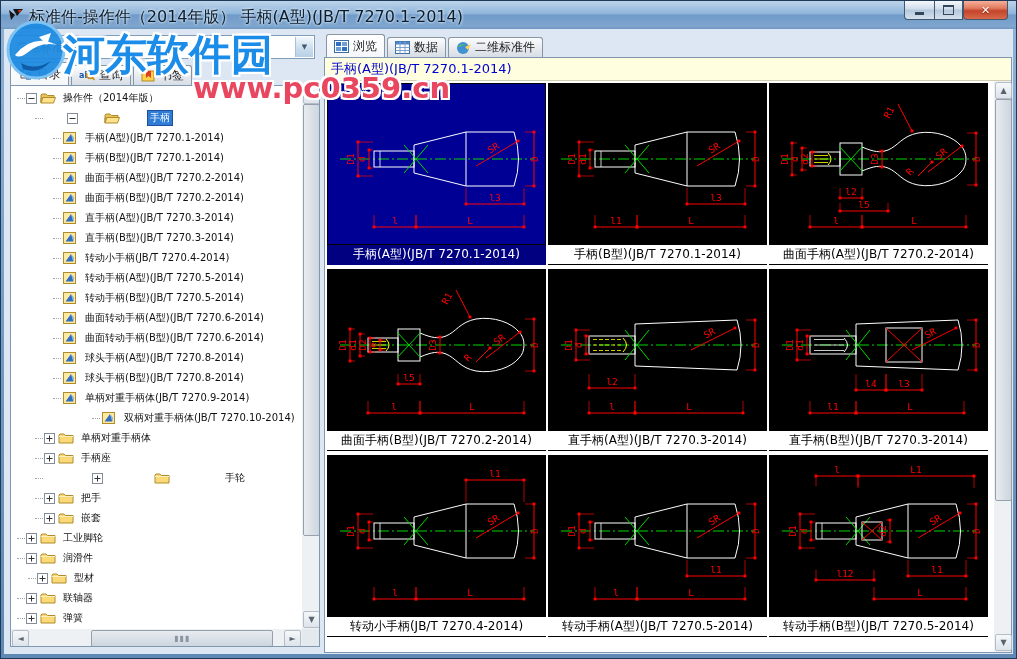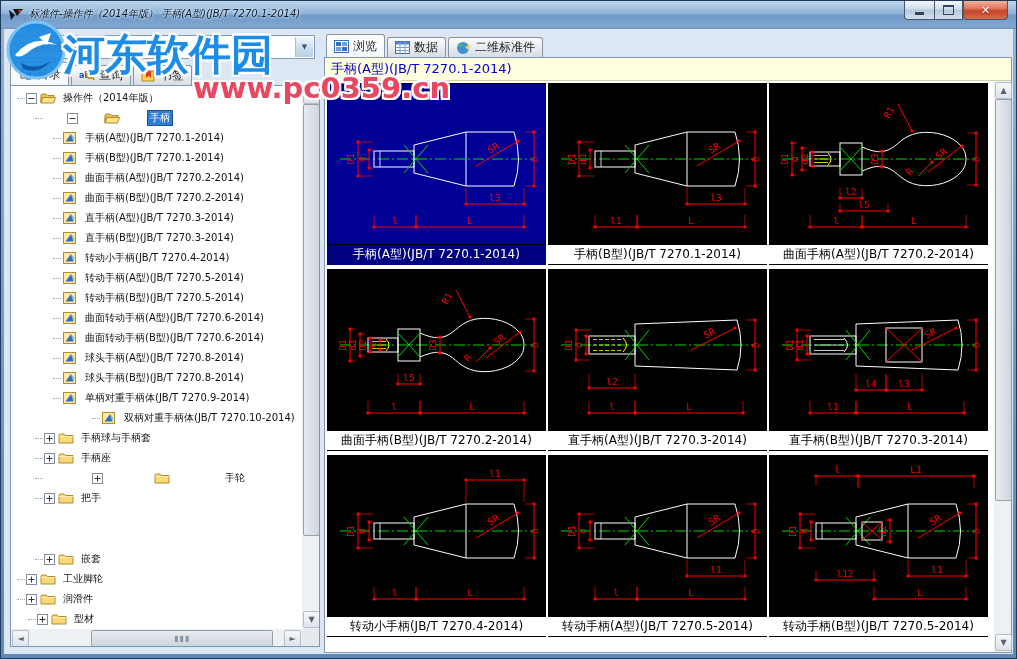--- a/index.html
+++ b/index.html
@@ -3,22 +3,22 @@
 <meta charset="utf-8">
 <style>
   html,body{margin:0;padding:0;}
   body{width:1017px;height:659px;overflow:hidden;font-family:"DejaVu Sans",sans-serif;background:#fff;}
   .window{position:absolute;left:0;top:0;width:1015px;height:657px;border:1px solid #1e3a58;
     background:linear-gradient(180deg,#8fb4d8,#6f97bf 60%,#5f88b4);}
   
   .titlebar{position:absolute;left:0;top:0;right:0;height:28px;
     background:linear-gradient(180deg,#bdd4ea,#8fb5da 45%,#6f9ac8 50%,#7fa6cf 90%,#6f97bf);}
   .app-icon{position:absolute;left:7px;top:6px;width:16px;height:16px;}
-  .title-text{position:absolute;left:28px;top:6px;font-size:10px;color:#0c1c2c;
-    text-shadow:0 0 3px #dcebf8,0 0 3px #dcebf8;white-space:nowrap;font-style:italic;}
+  .title-text{position:absolute;left:28px;top:6px;font-size:16px;color:#0c1c2c;
+    text-shadow:0 0 3px #dcebf8,0 0 3px #dcebf8;white-space:nowrap;}
   .winbtns{position:absolute;top:0;right:8px;height:19px;display:flex;}
   .wbtn{height:18px;border:1px solid #41586f;border-top:none;border-radius:0 0 4px 4px;
     background:linear-gradient(180deg,#f4f8fc,#cfdcea 45%,#b4c8dc 50%,#d4e0ec);
     display:flex;align-items:center;justify-content:center;color:#33475c;margin-left:0;}
   .wbtn.min{width:29px;border-right:none;border-radius:0 0 0 4px;}
   .wbtn.max{width:27px;border-radius:0;}
   .wbtn.close{width:43px;border-radius:0 0 4px 4px;
     background:linear-gradient(180deg,#f6b09a,#e07a5f 40%,#c4442a 55%,#d8694a);color:#fff;font-weight:bold;}
   .glyph-min{width:9px;height:3px;background:#33475c;margin-top:6px;}
   .glyph-max{width:9px;height:8px;border:1px solid #33475c;box-shadow:inset 0 1px 0 #33475c;}
@@ -343,21 +343,21 @@
                   <rect x="0.5" y="0.5" width="10" height="10" fill="#fff" stroke="#848c98"></rect>
                   <line x1="2.5" y1="5.5" x2="8.5" y2="5.5" stroke="#333"></line>
                   <line x1="5.5" y1="2.5" x2="5.5" y2="8.5" stroke="#333"></line>
                 </svg></span>
               <span class="ticn">
                 <svg width="16" height="14">
                   <path d="M1,12 V4 L2,3 H6 L7.5,4.5 H15 V12 Z" fill="#fbd978" stroke="#b08c2a"></path>
                   <path d="M1,5.5 H15" stroke="#fdeeb8"></path>
                 </svg>
               </span>
-              <span class="tlabel">手柄球与手柄套</span>
+              <span class="tlabel">单柄对重手柄体</span>
             </div>
             <div class="trow" style="padding-left: 24px;">
               <span class="stub"></span>
               <span class="texp"><svg width="11" height="11">
                   <rect x="0.5" y="0.5" width="10" height="10" fill="#fff" stroke="#848c98"></rect>
                   <line x1="2.5" y1="5.5" x2="8.5" y2="5.5" stroke="#333"></line>
                   <line x1="5.5" y1="2.5" x2="5.5" y2="8.5" stroke="#333"></line>
                 </svg></span>
               <span class="ticn">
                 <svg width="16" height="14">
@@ -390,21 +390,21 @@
                   <line x1="5.5" y1="2.5" x2="5.5" y2="8.5" stroke="#333"></line>
                 </svg></span>
               <span class="ticn">
                 <svg width="16" height="14">
                   <path d="M1,12 V4 L2,3 H6 L7.5,4.5 H15 V12 Z" fill="#fbd978" stroke="#b08c2a"></path>
                   <path d="M1,5.5 H15" stroke="#fdeeb8"></path>
                 </svg>
               </span>
               <span class="tlabel">把手</span>
             </div>
-            <div class="trow" style="padding-left: 24px; margin-top: 41px;">
+            <div class="trow" style="padding-left: 24px;">
               <span class="stub"></span>
               <span class="texp"><svg width="11" height="11">
                   <rect x="0.5" y="0.5" width="10" height="10" fill="#fff" stroke="#848c98"></rect>
                   <line x1="2.5" y1="5.5" x2="8.5" y2="5.5" stroke="#333"></line>
                   <line x1="5.5" y1="2.5" x2="5.5" y2="8.5" stroke="#333"></line>
                 </svg></span>
               <span class="ticn">
                 <svg width="16" height="14">
                   <path d="M1,12 V4 L2,3 H6 L7.5,4.5 H15 V12 Z" fill="#fbd978" stroke="#b08c2a"></path>
                   <path d="M1,5.5 H15" stroke="#fdeeb8"></path>

